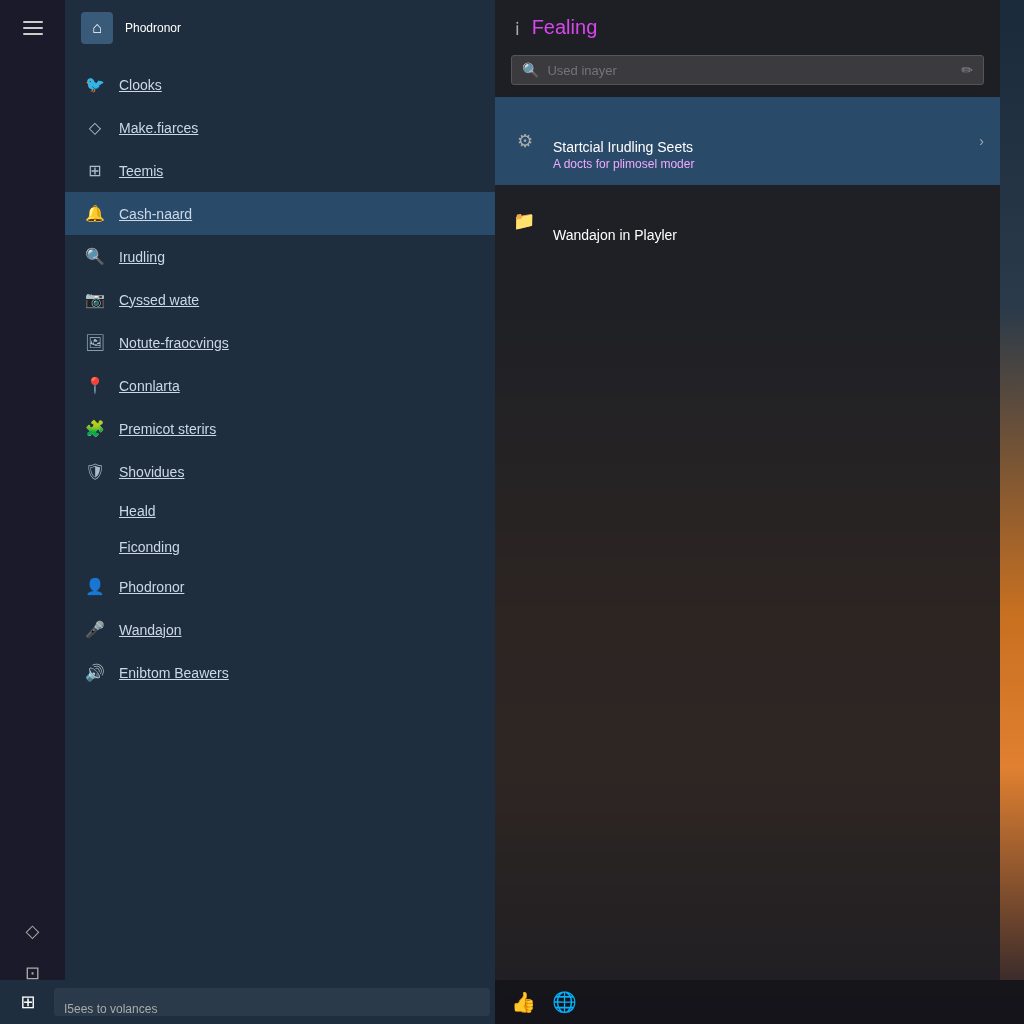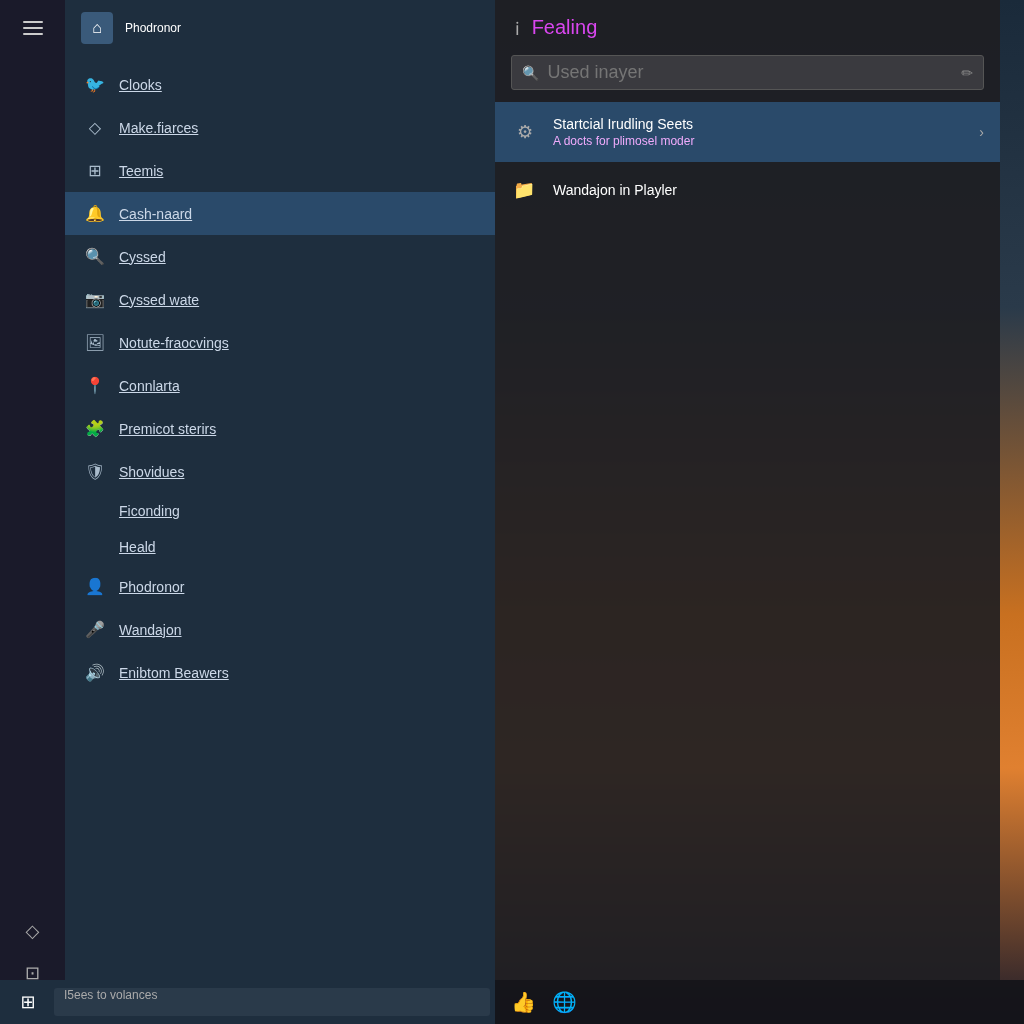--- a/index.html
+++ b/index.html
@@ -165,21 +165,21 @@
       font-size: 18px;
       cursor: pointer;
     }
 
     .taskbar-search {
       flex: 1;
       height: 28px;
       background: #2a3a4a;
       border-radius: 3px;
       display: flex;
-      align-items: flex-start;
+      align-items: flex-end;
       padding: 0 10px;
       color: #aaa;
       font-size: 12px;
     }
 
     
     .right-panel {
       position: absolute;
       left: 495px;
       top: 0;
@@ -228,21 +228,21 @@
       color: #999;
       font-size: 14px;
     }
 
     .search-bar-input {
       flex: 1;
       background: transparent;
       border: none;
       outline: none;
       color: #aaa;
-      font-size: 18px;
+      font-size: 13px;
     }
 
     .search-bar-pencil {
       color: #888;
       font-size: 14px;
       cursor: pointer;
     }
 
     .result-item {
       display: flex;
@@ -268,20 +268,21 @@
     }
 
     .result-item-content {
       flex: 1;
     }
 
     .result-item-title {
       color: #fff;
       font-size: 14px;
       font-weight: 500;
+      margin-top: 28px;
     }
 
     .result-item-subtitle {
       color: #f0abfc;
       font-size: 12px;
       margin-top: 2px;
     }
 
     .result-item-chevron {
       color: #aaa;
@@ -364,21 +365,21 @@
       <span class="nav-item-label">Teemis</span>
     </div>
 
     <div class="nav-item active">
       <span class="nav-item-icon">🔔</span>
       <span class="nav-item-label">Cash-naard</span>
     </div>
 
     <div class="nav-item">
       <span class="nav-item-icon">🔍</span>
-      <span class="nav-item-label">Cyssed</span>
+      <span class="nav-item-label">Irudling</span>
     </div>
 
     <div class="nav-item">
       <span class="nav-item-icon">📷</span>
       <span class="nav-item-label">Cyssed wate</span>
     </div>
 
     <div class="nav-item">
       <span class="nav-item-icon">🖼</span>
       <span class="nav-item-label">Notute-fraocvings</span>
@@ -393,25 +394,25 @@
       <span class="nav-item-icon">🧩</span>
       <span class="nav-item-label">Premicot sterirs</span>
     </div>
 
     <div class="nav-item">
       <span class="nav-item-icon">🛡</span>
       <span class="nav-item-label">Shovidues</span>
     </div>
 
     <div class="nav-sub-item">
+      <span class="nav-item-label">Heald</span>
+    </div>
+
+    <div class="nav-sub-item">
       <span class="nav-item-label">Ficonding</span>
-    </div>
-
-    <div class="nav-sub-item">
-      <span class="nav-item-label">Heald</span>
     </div>
 
 
     <div class="nav-item">
       <span class="nav-item-icon">👤</span>
       <span class="nav-item-label">Phodronor</span>
     </div>
 
     <div class="nav-item">
       <span class="nav-item-icon">🎤</span>

